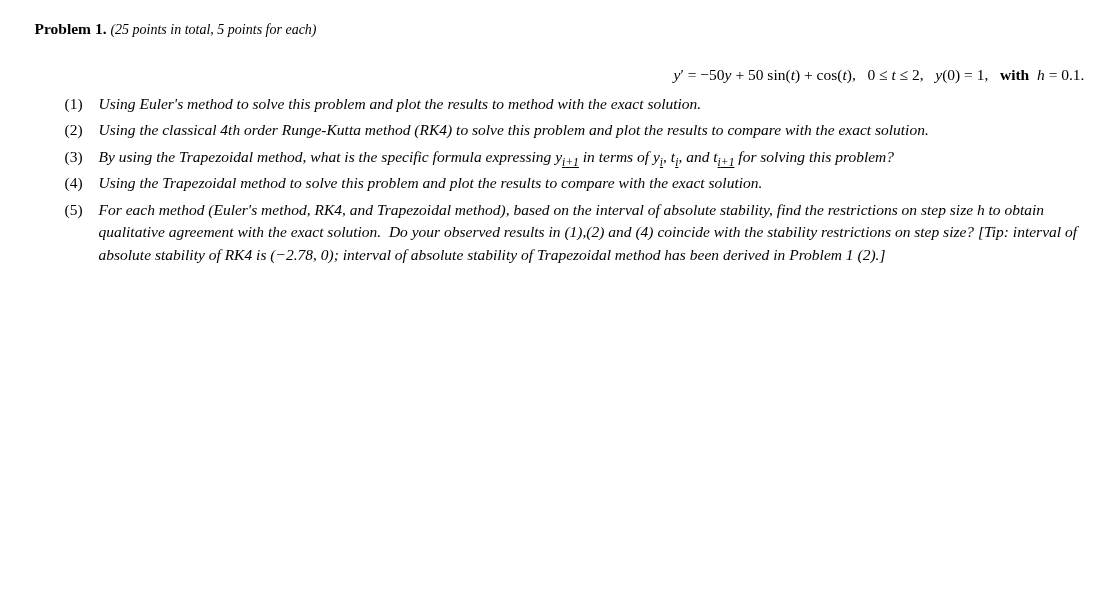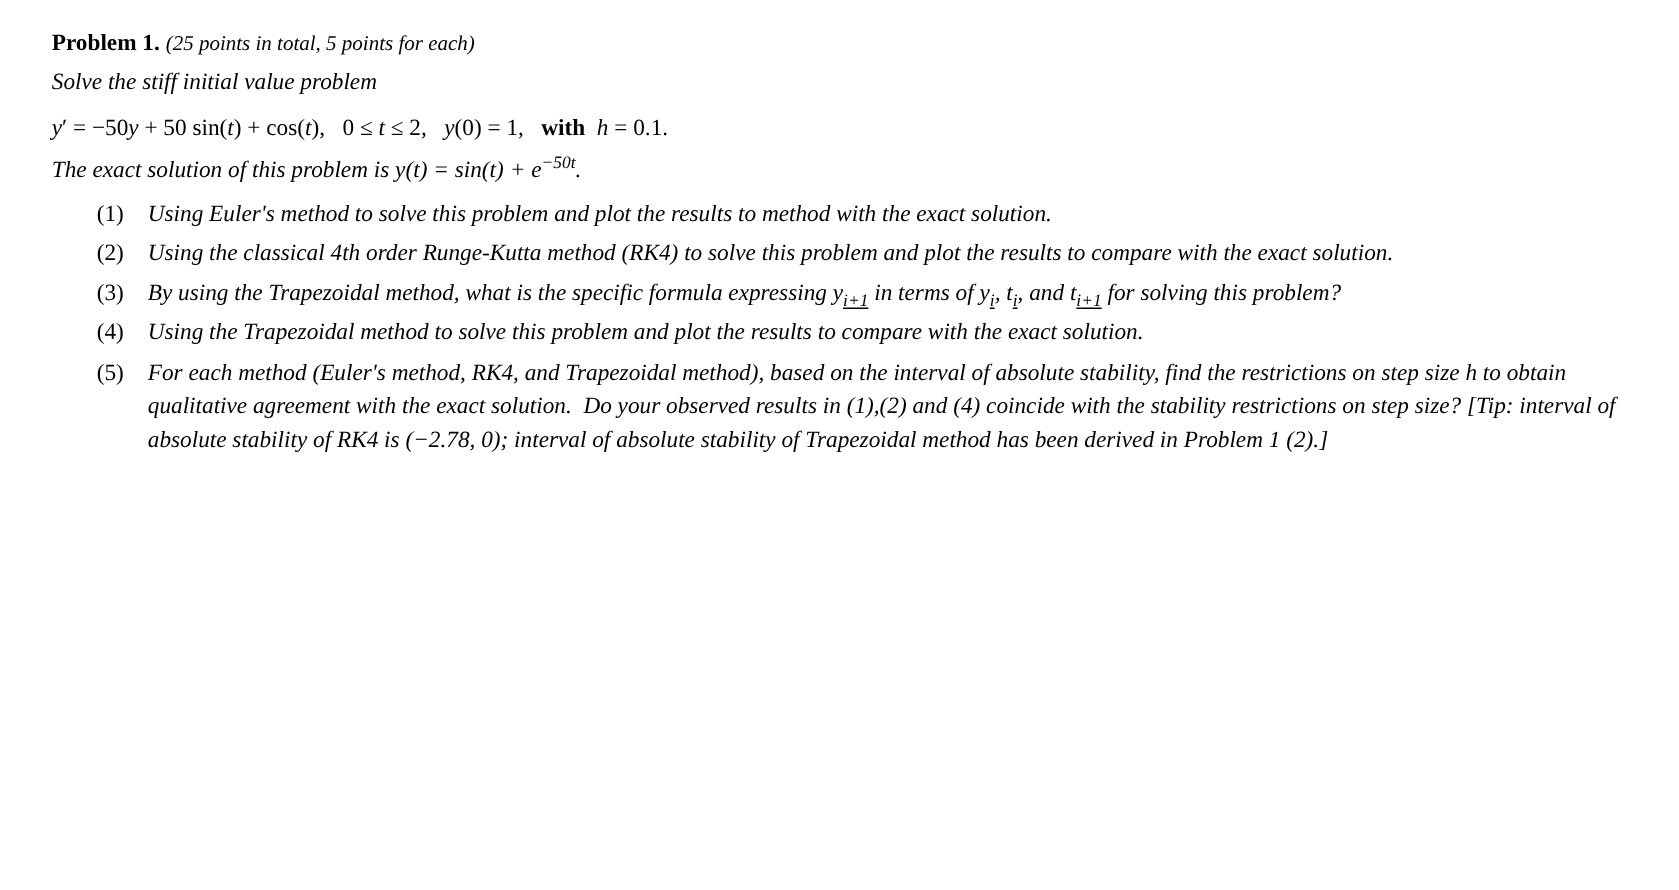--- a/index.html
+++ b/index.html
@@ -25,22 +25,22 @@
     .problem-title {
       font-weight: bold;
       font-size: 15.5px;
       margin-top: 12px;
     }
     .problem-subtitle {
       font-style: italic;
       font-size: 15.5px;
     }
     .equation-line {
-      text-align: left;
-      margin: 8px 0 6px 0;
+      text-align: right;
+      margin: 24px 0 6px 0;
       font-size: 15.5px;
     }
     .exact-solution {
       font-style: italic;
       margin-bottom: 6px;
       font-size: 15.5px;
     }
     .items-list {
       list-style: none;
       padding-left: 30px;
@@ -69,31 +69,27 @@
 </head>
 <body>
 
 <div class="content">
 
   <div class="problem-header">
     <span class="problem-title">Problem 1.</span>
     <span style="font-style:italic; font-size:14px;">(25 points in total, 5 points for each)</span>
   </div>
 
-  <div class="problem-subtitle">Solve the stiff initial value problem</div>
 
   <div class="equation-line">
     <span>
       <span style="font-style:italic;">y</span>′ = −50<span style="font-style:italic;">y</span> + 50 sin(<span style="font-style:italic;">t</span>) + cos(<span style="font-style:italic;">t</span>),&nbsp;&nbsp;&nbsp;0 ≤ <span style="font-style:italic;">t</span> ≤ 2,&nbsp;&nbsp;&nbsp;<span style="font-style:italic;">y</span>(0) = 1,&nbsp;&nbsp;&nbsp;<span style="font-weight:bold; font-style:normal;">with</span>&nbsp;&nbsp;<span style="font-style:italic;">h</span> = 0.1.
     </span>
   </div>
 
-  <div class="exact-solution">
-    The exact solution of this problem is <span style="font-style:italic;">y</span>(<span style="font-style:italic;">t</span>) = sin(<span style="font-style:italic;">t</span>) + <span style="font-style:italic;">e</span><sup>−50<span style="font-style:italic;">t</span></sup>.
-  </div>
 
   <ul class="items-list">
 
     <li>
       <span class="item-number roman">(1)</span>
       <span class="item-text">
         Using Euler's method to solve this problem and plot the results to method with the exact solution.
       </span>
     </li>
 

